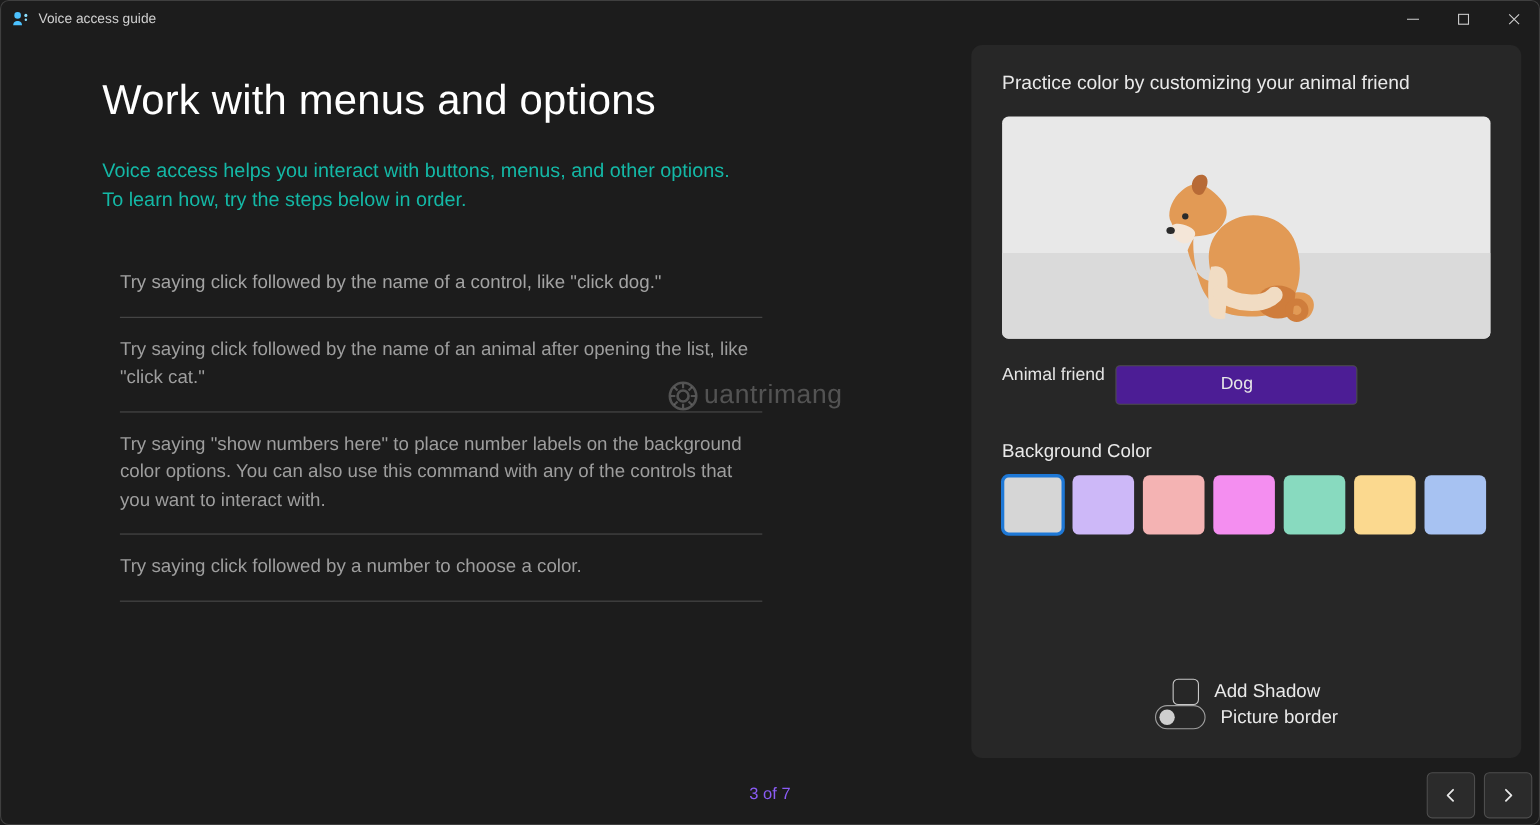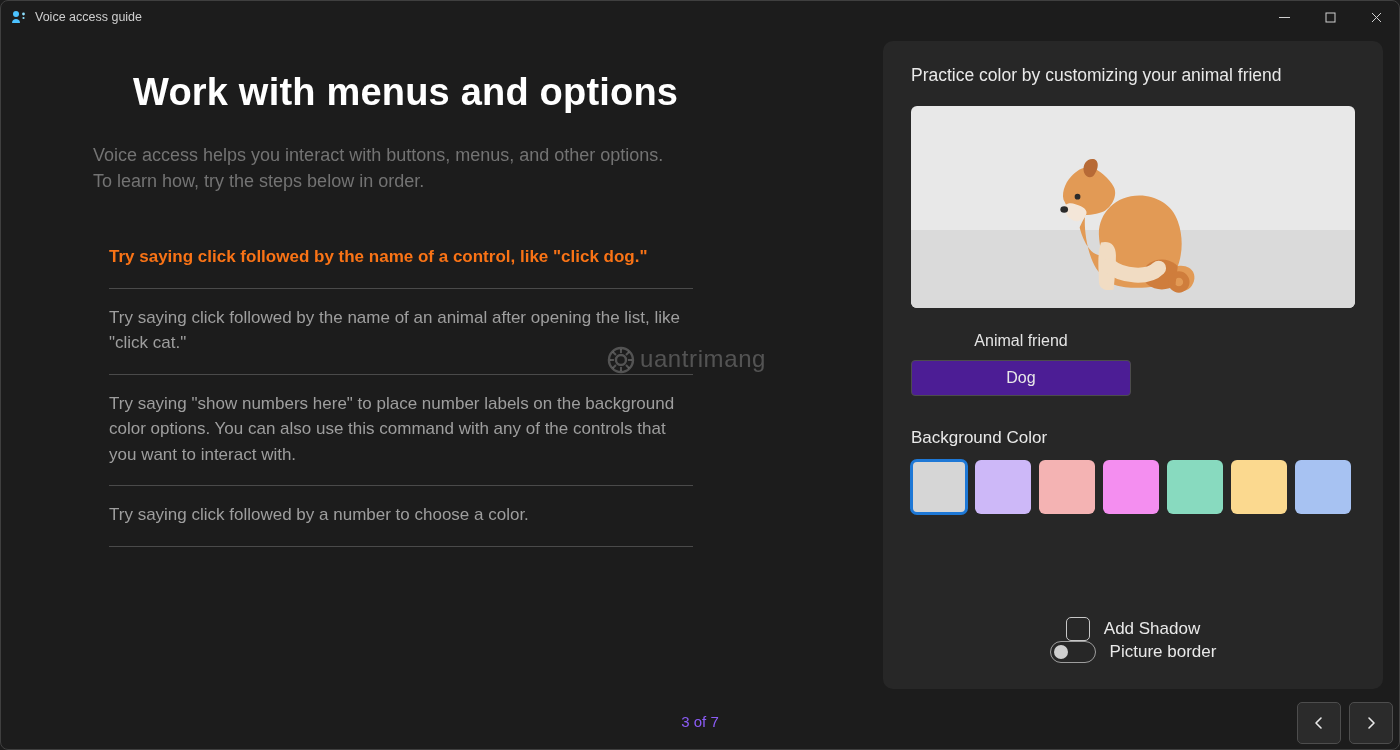--- a/index.html
+++ b/index.html
@@ -34,33 +34,33 @@
     position:absolute; top:40px; left:16px; right:16px; bottom:60px;
     display:flex; gap:28px;
   }
 
   .left  {
     flex: 1 1 0;
     padding:30px 0 0 76px;
     color:#fff;
   }
   .left h1 {
-    font-size:38px; font-weight:700; letter-spacing:.2px; margin-bottom:28px;margin-left:40px;
+    font-size:38px; font-weight:400; letter-spacing:.2px; margin-bottom:28px;
   }
   .left p.intro {
-    font-size:18px; color:#737373; line-height:1.45; max-width:590px; margin-bottom:34px;
+    font-size:18px; color:#14b8a6; line-height:1.45; max-width:590px; margin-bottom:34px;
   }
 
   .steps { list-style:none; max-width:600px; padding-left:16px;}
   .steps li {
     font-size:17px; color:#9e9e9e; line-height:1.5;
     padding:16px 0 18px 0;
     border-bottom:1px solid #4a4a4a;
   }
-  .steps li.active { color:#f97316; font-weight:700; }
+  .steps li.active { color:#a3a3a3; font-weight:400; }
 
   
   .panel {
     width:500px;
     background:#272727;
     border-radius:10px;
     padding:24px 28px 26px 28px;
     color:#e9e9e9;
     display:flex; flex-direction:column;
   }
@@ -71,21 +71,21 @@
     border-radius:6px; overflow:hidden;
     background:#e8e8e8;
     position:relative;
     margin-bottom:24px;
   }
   .canvas-ground { position:absolute; left:0; right:0; bottom:0; height:78px; background:#dadada; }
   .canvas svg.dog { position:absolute; left:50%; bottom:10px; transform:translateX(-50%); }
 
   
   .formrow { display:flex; gap:36px; align-items:flex-start; margin-bottom:32px;}
-  .formcol { display:flex; flex-direction:column; gap:10px;text-align:center; }
+  .formcol { display:flex; flex-direction:row; gap:10px;text-align:center; }
   .label   { font-size:16px; color:#e4e4e4; }
 
   .dropdown {
     width:220px; height:36px;
     background:#4c1d95; border:1px solid #4c4c4c; border-radius:4px;
     color:#e8e8e8; font-size:16px;
     display:flex; align-items:center; justify-content:center;
     cursor:pointer;
   }
 

